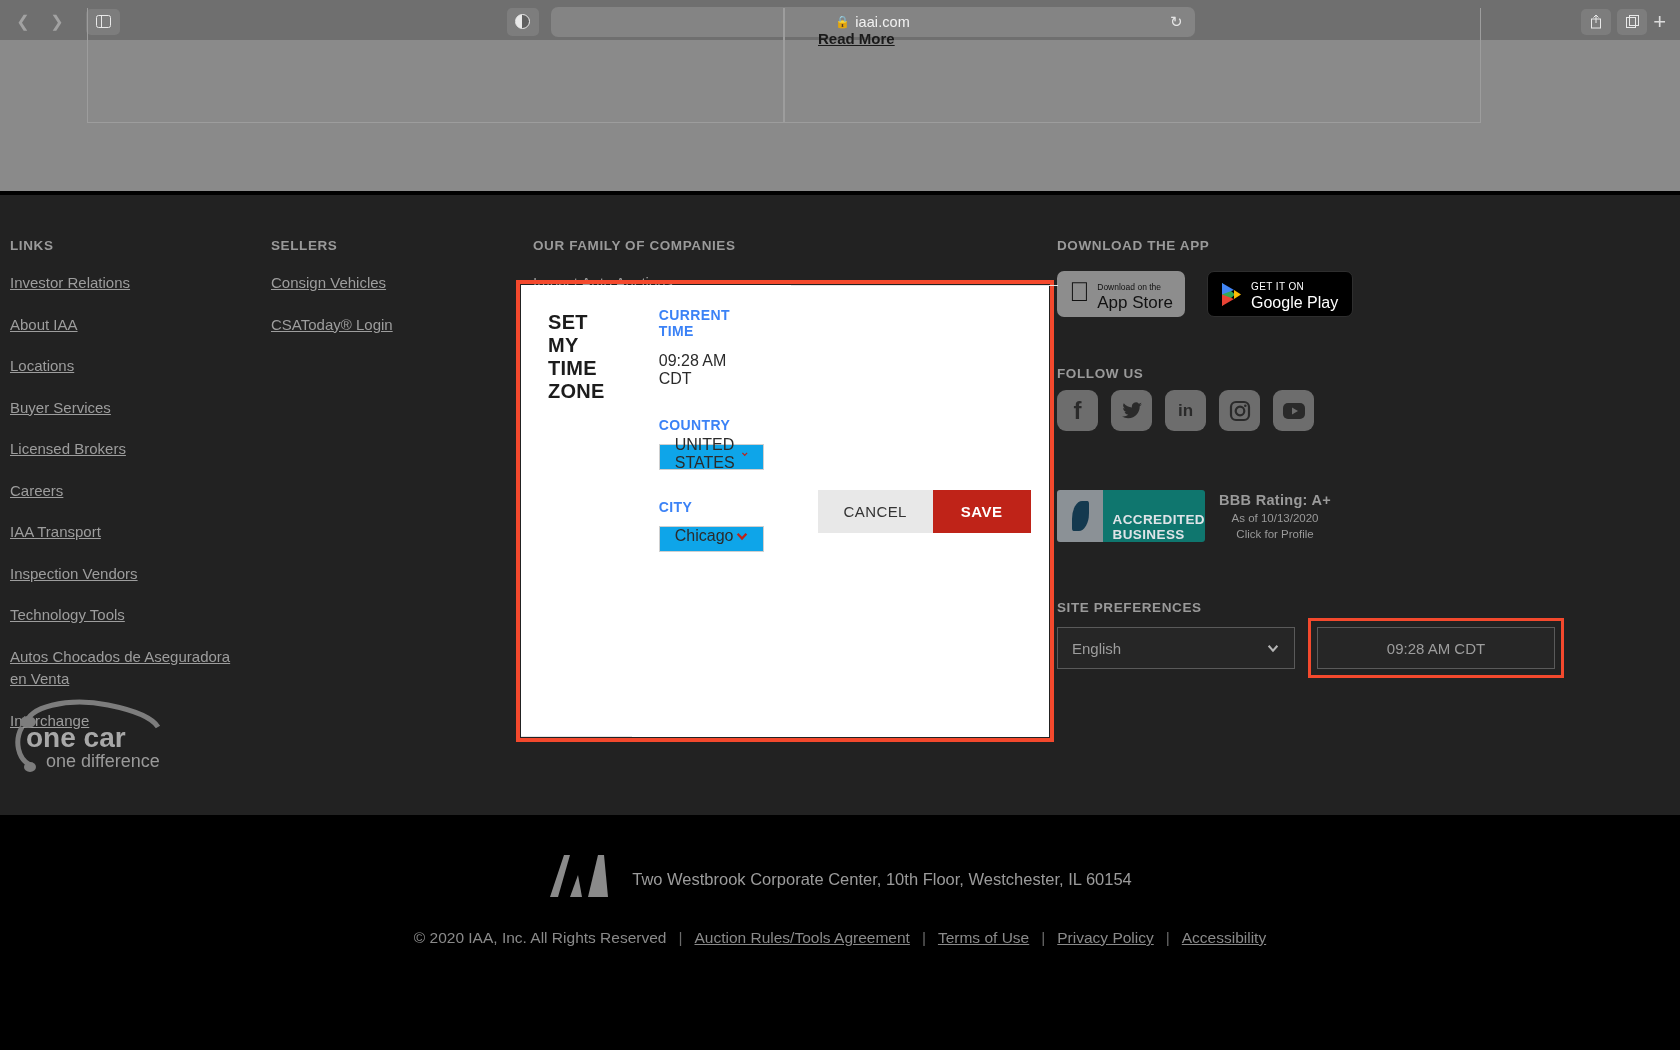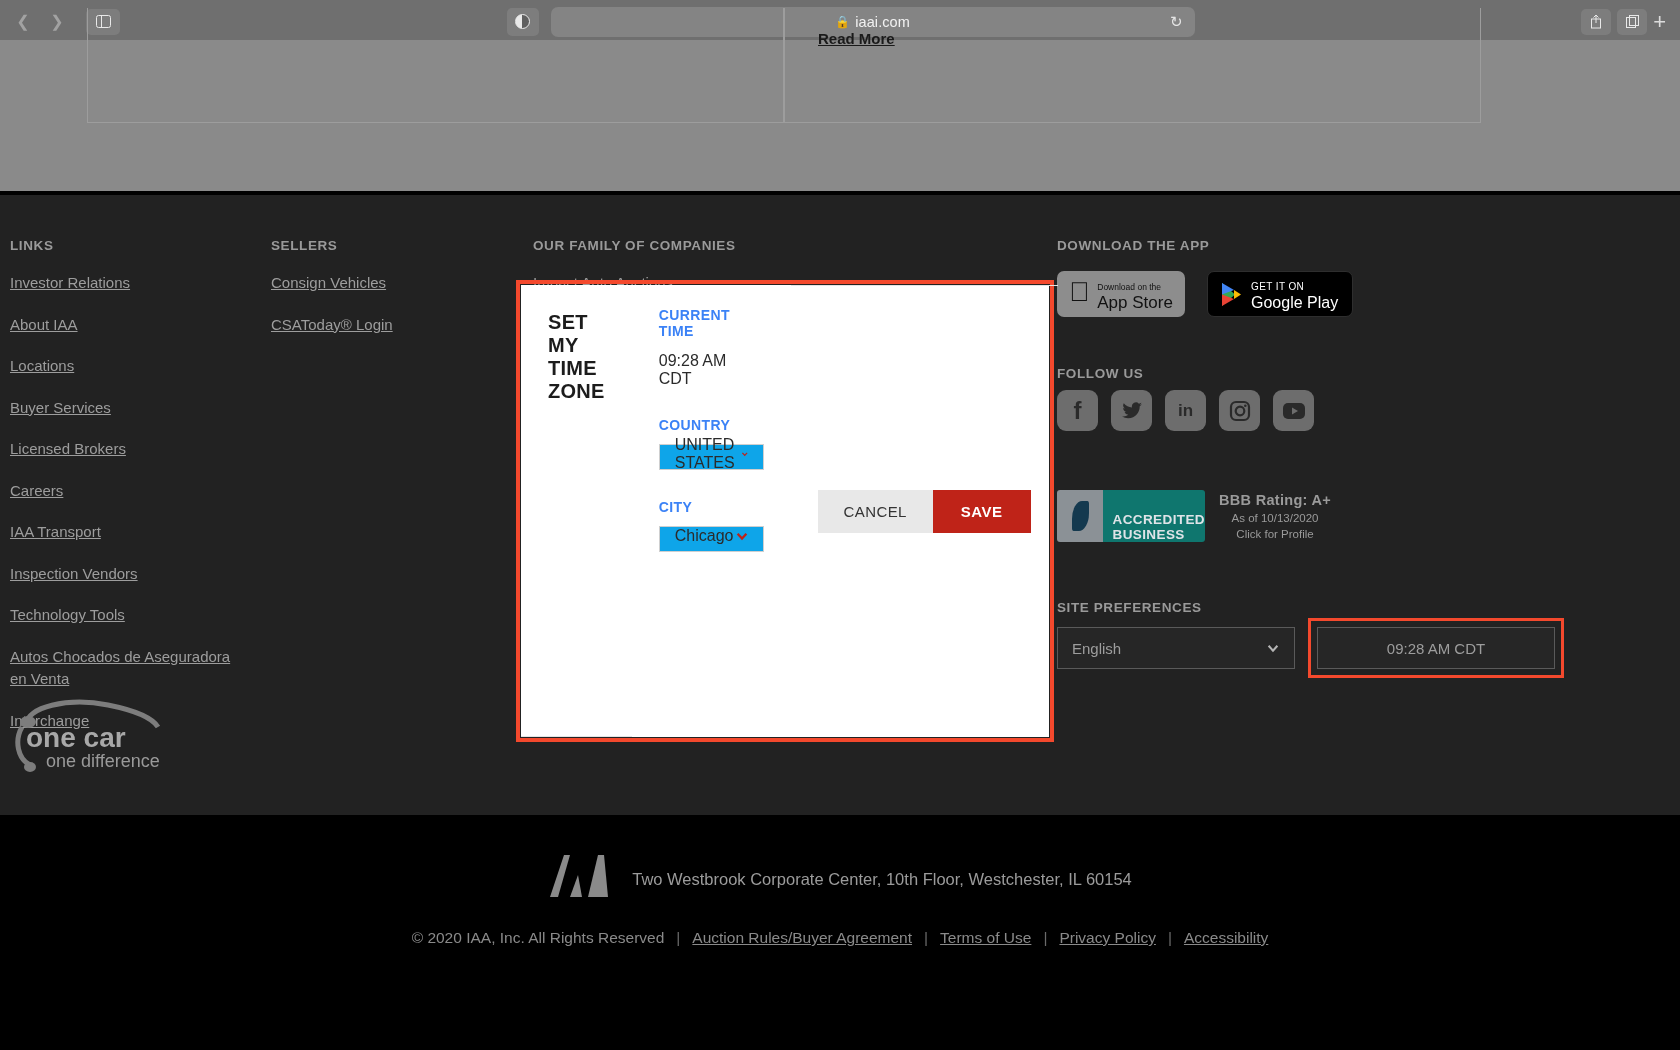--- a/index.html
+++ b/index.html
@@ -378,21 +378,21 @@
           <polygon points="2,44 16,2 22,2 10,44" fill="#8a8a8a"></polygon>
           <polygon points="22,44 30,22 34,44" fill="#8a8a8a"></polygon>
           <polygon points="40,44 50,2 56,2 60,44" fill="#8a8a8a"></polygon>
         </svg>
       </span>
       <span class="addr-text">Two Westbrook Corporate Center, 10th Floor, Westchester, IL 60154</span>
     </div>
     <div class="legal">
       <span>© 2020 IAA, Inc. All Rights Reserved</span>
       <span class="sep">|</span>
-      <a>Auction Rules/Buyer Agreement</a>
+      <a>Auction Rules/Tools Agreement</a>
       <span class="sep">|</span>
       <a>Terms of Use</a>
       <span class="sep">|</span>
       <a>Privacy Policy</a>
       <span class="sep">|</span>
       <a>Accessibility</a>
     </div>
   </div>
 
   <div class="modal-hl"></div>

